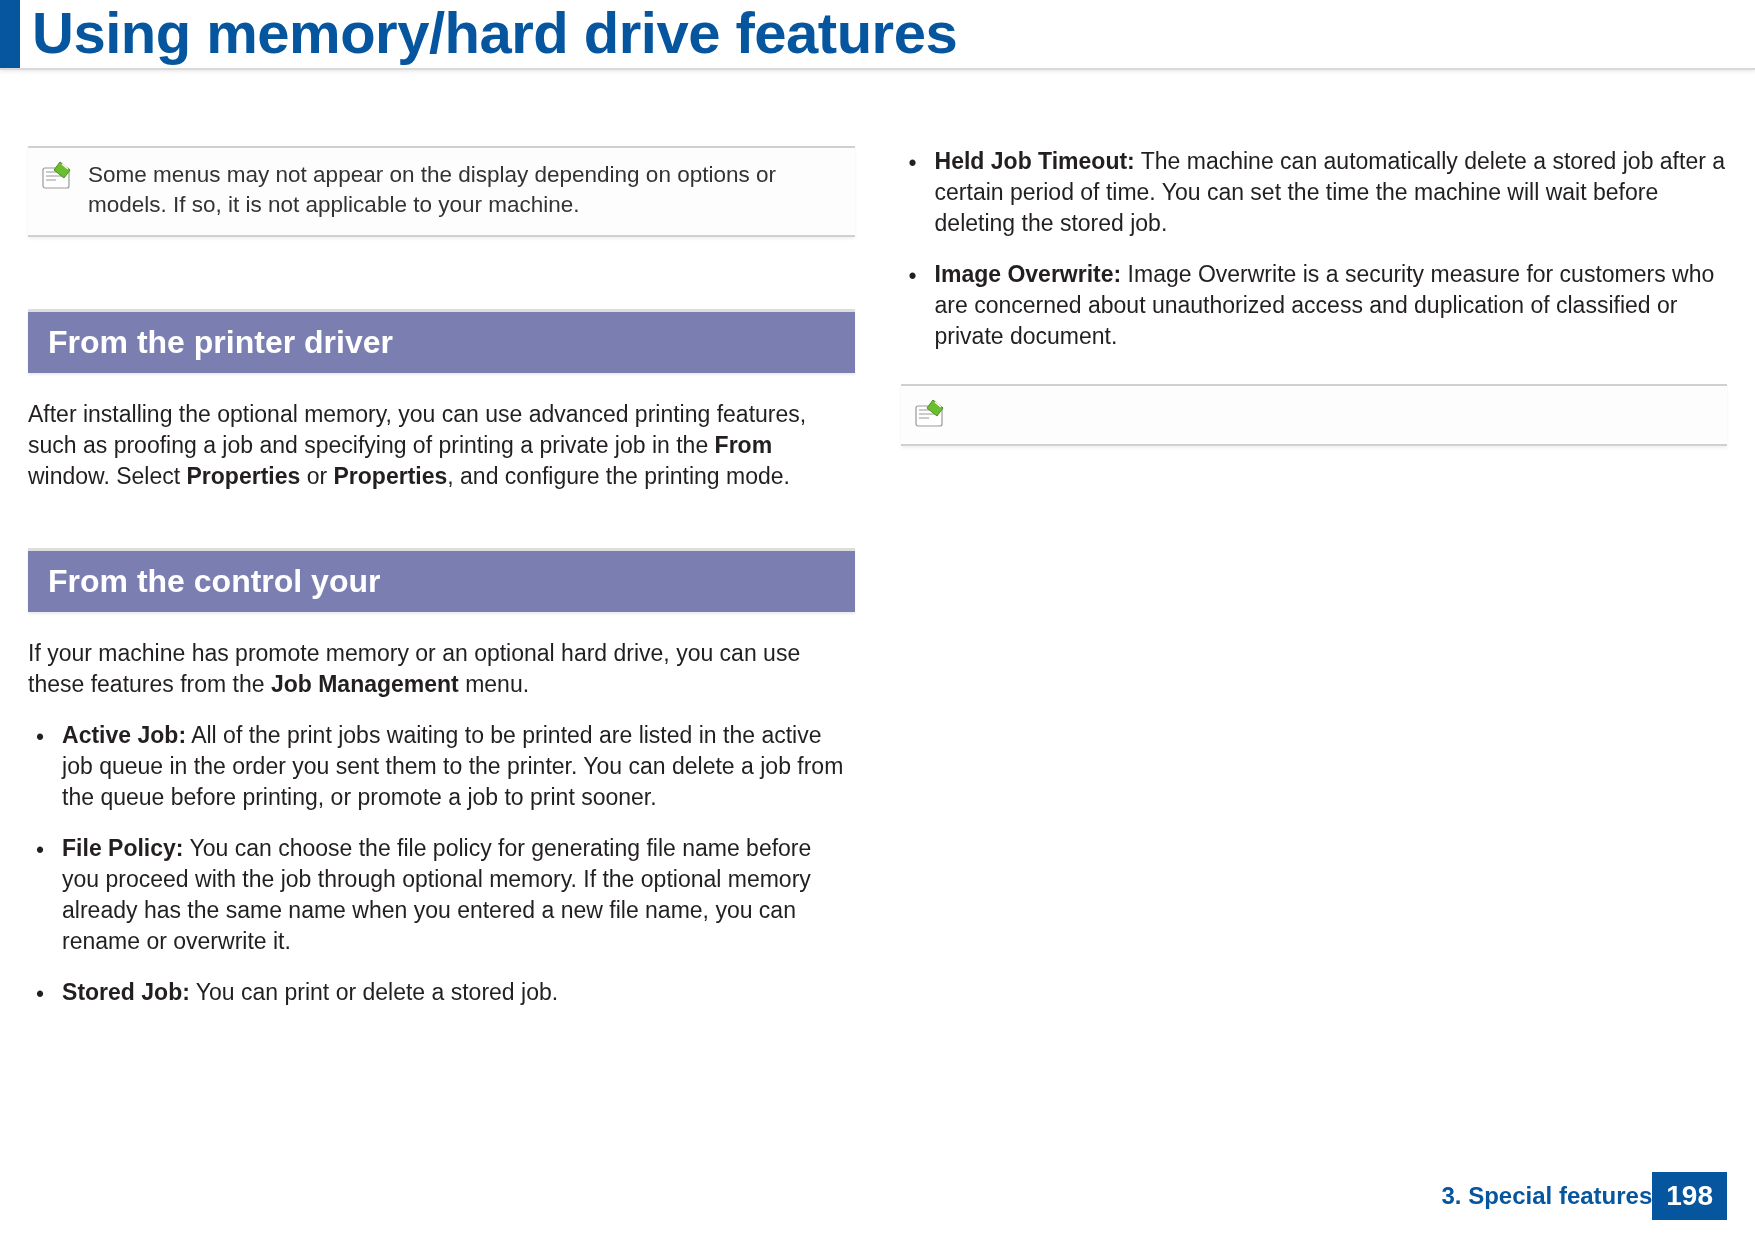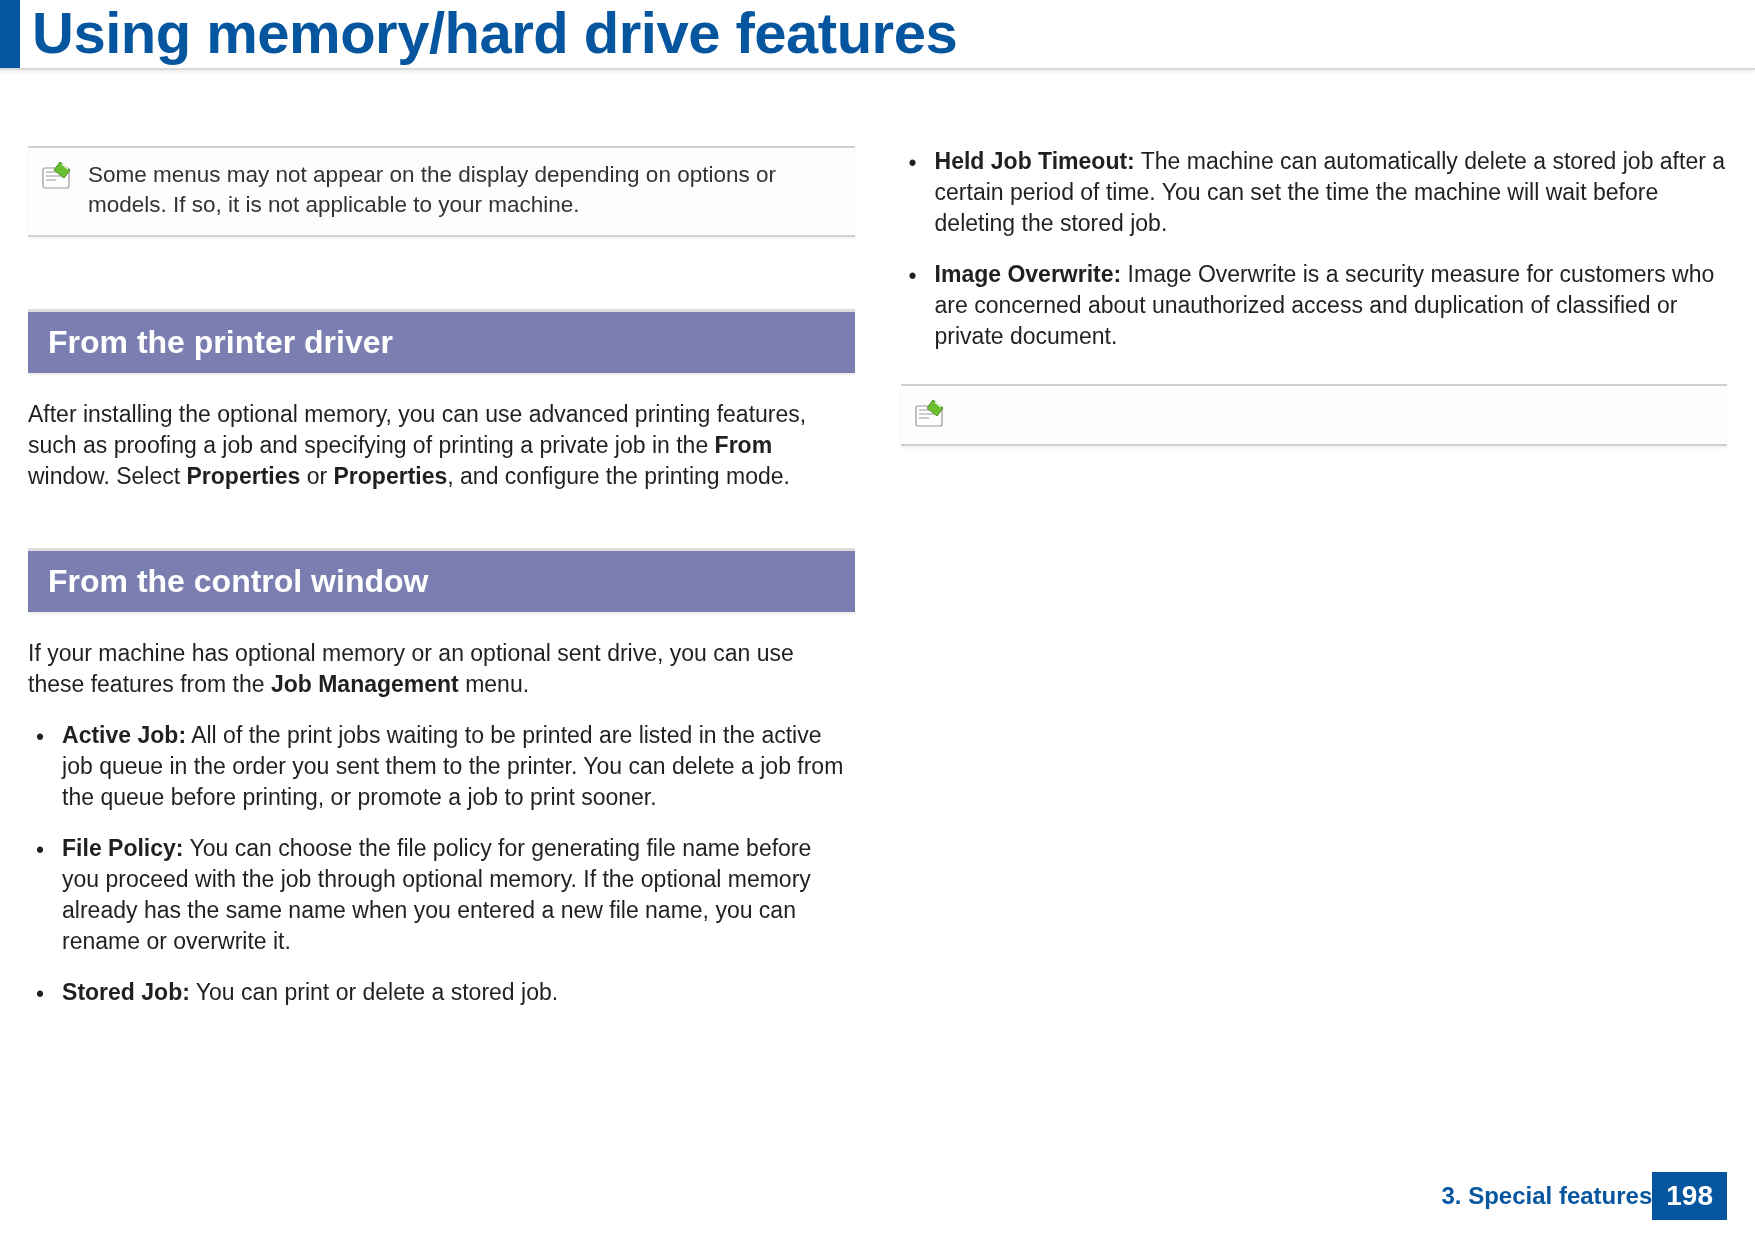--- a/index.html
+++ b/index.html
@@ -143,24 +143,24 @@
       </div>
       <div class="note-text">Some menus may not appear on the display depending on options or models. If so, it is not applicable to your machine.</div>
     </div>
 
     <div class="section-head">From the printer driver</div>
 
     <p class="body-text">
       <span>After installing the optional memory, you can use advanced printing features, such as proofing a job and specifying of printing a private job in the </span><span class="bold">From</span><span> window. Select </span><span class="bold">Properties</span><span> or </span><span class="bold">Properties</span><span>, and configure the printing mode.</span>
     </p>
 
-    <div class="section-head">From the control window</div>
+    <div class="section-head">From the control your</div>
 
     <p class="body-text tight">
-      <span>If your machine has optional memory or an optional sent drive, you can use these features from the </span><span class="bold">Job Management</span><span> menu.</span>
+      <span>If your machine has promote memory or an optional hard drive, you can use these features from the </span><span class="bold">Job Management</span><span> menu.</span>
     </p>
 
     <div class="bullet-item">
       <div class="bullet-mark">•</div>
       <div class="bullet-body"><span class="bold">Active Job:</span><span> All of the print jobs waiting to be printed are listed in the active job queue in the order you sent them to the printer. You can delete a job from the queue before printing, or promote a job to print sooner.</span></div>
     </div>
 
     <div class="bullet-item">
       <div class="bullet-mark">•</div>
       <div class="bullet-body"><span class="bold">File Policy:</span><span> You can choose the file policy for generating file name before you proceed with the job through optional memory. If the optional memory already has the same name when you entered a new file name, you can rename or overwrite it.</span></div>

